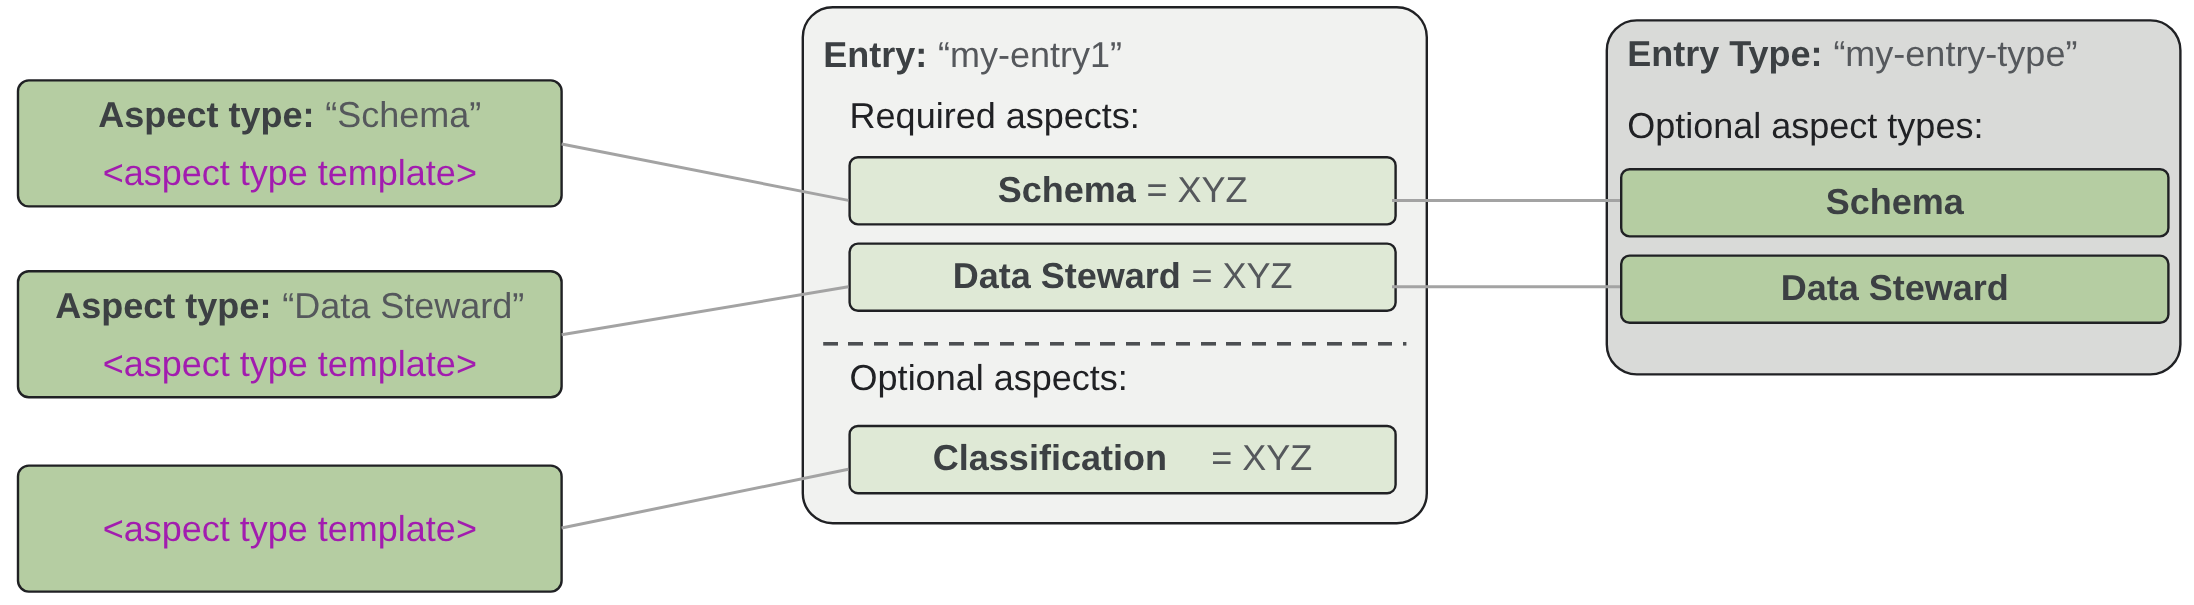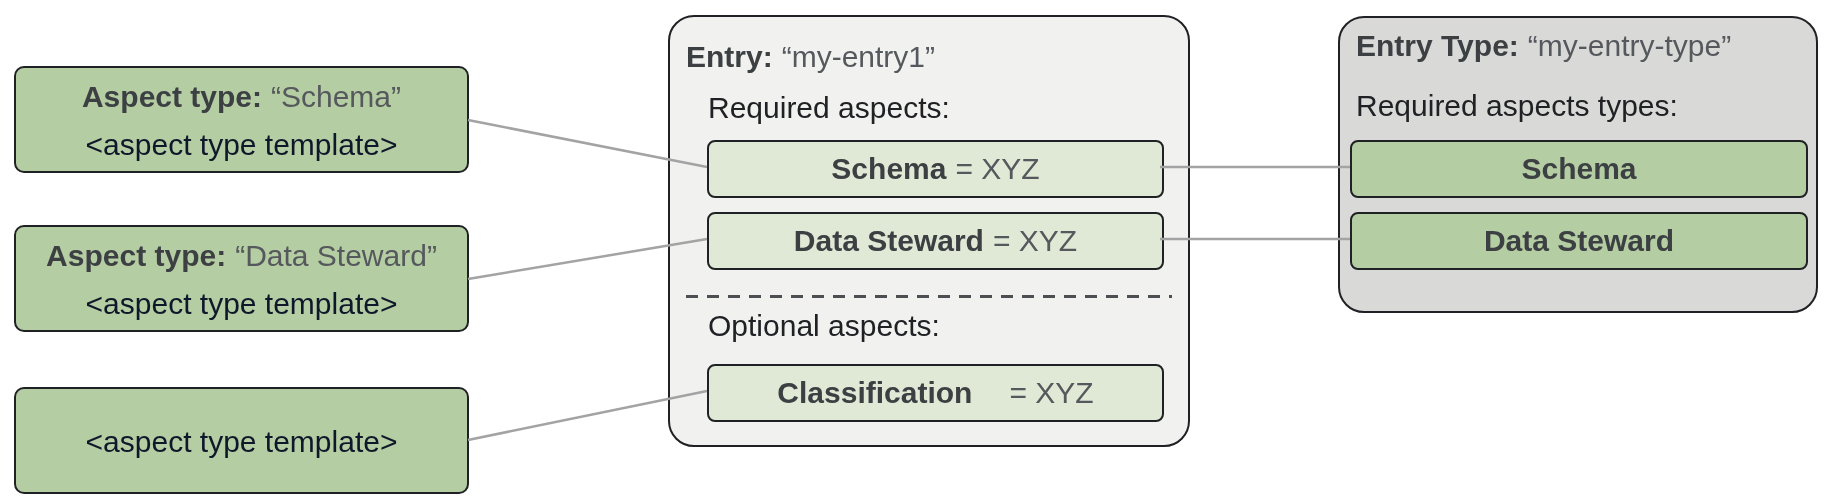--- a/index.html
+++ b/index.html
@@ -33,27 +33,27 @@
     gap: 15px;
     padding-top: 2px;
   }
   .aspect-box.pos1 { top: 66px; }
   .aspect-box.pos2 { top: 225px; }
   .aspect-box.pos3 { top: 387px; }
 
   .t-line { font-size: 30px; line-height: 1.1; white-space: nowrap; }
   .b { font-weight: bold; color: var(--bold-text, #3c4043); }
   .q { color: var(--muted-text, #55585c); margin-left: 9px; }
-  .tmpl { font-size: 30px; line-height: 1.1; color: #0f172a; }
+  .tmpl { font-size: 30px; line-height: 1.1; color: #a21caf; }
 
   
   .entry-box {
     position: absolute;
     left: 668px;
-    top: 15px;
+    top: 5px;
     width: 522px;
     height: 432px;
     box-sizing: border-box;
     background: var(--entry-bg, #f1f2f0);
     border: 2.5px solid var(--border, #202124);
     border-radius: 26px;
   }
   .box-title {
     position: absolute;
     font-size: 30px;
@@ -196,21 +196,21 @@
     <div class="aspect-row row3">
       <span class="name">Classification</span>
         <span class="val">= XYZ</span>
     </div>
   </div>
 
   <div class="entry-type-box">
     <div class="box-title">
       <span class="b">Entry Type:</span><span class="q">“my-entry-type”</span>
     </div>
-    <div class="section-heading">Required aspects types:</div>
+    <div class="section-heading">Optional aspect types:</div>
 
     <div class="type-row row1">
       <span>Schema</span>
     </div>
     <div class="type-row row2">
       <span>Data Steward</span>
     </div>
   </div>
 
   <svg class="connectors" width="1828" height="504" viewBox="0 0 1828 504">

